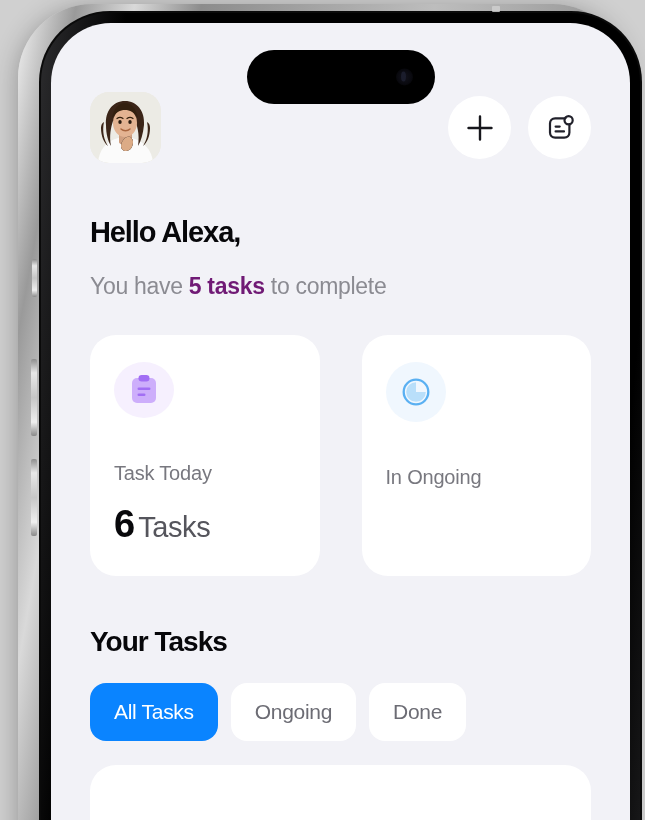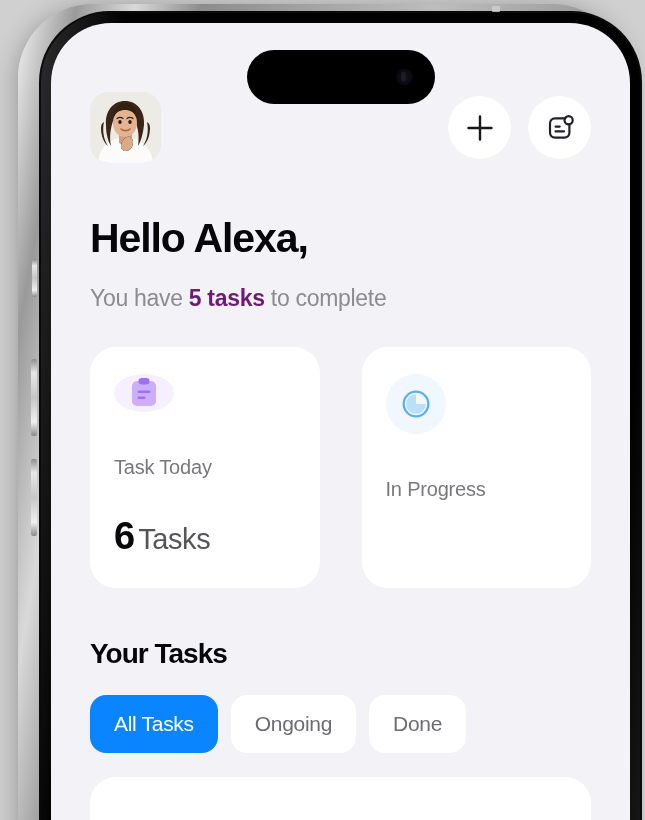--- a/index.html
+++ b/index.html
@@ -147,21 +147,21 @@
     align-items: center;
     justify-content: center;
     border: none;
     padding: 0;
     cursor: pointer;
   }
   .circle-btn svg { display: block; }
 
   .greeting {
     margin-top: 55px;
-    font-size: 41px;
+    font-size: 29px;
     font-weight: 700;
     letter-spacing: -1.1px;
     color: #07070a;
     line-height: 1;
   }
   .subtitle {
     margin-top: 26px;
     font-size: 23px;
     color: #8b8b92;
     letter-spacing: -.3px;
@@ -197,21 +197,21 @@
   }
   .stat-icon.purple { background: #f6f0fe; }
   .stat-icon.blue   { background: #f0f7fe; }
   .stat-label {
     margin-top: 44px;
     font-size: 20px;
     color: #78787f;
     letter-spacing: -.2px;
   }
   .stat-value {
-    margin-top: 36px;
+    margin-top: 18px;
     font-size: 29px;
     color: #55555c;
     letter-spacing: -.4px;
   }
   .stat-value .num {
     font-size: 38px;
     font-weight: 700;
     color: #08080b;
     letter-spacing: -1px;
     margin-right: 4px;
@@ -362,21 +362,21 @@
           <div class="stat-value"><span class="num">6</span><span>Tasks</span></div>
         </div>
 
         <div class="stat-card">
           <div class="stat-icon blue">
             <svg width="32" height="32" viewBox="0 0 32 32" xmlns="http://www.w3.org/2000/svg">
               <circle cx="16" cy="16" r="12.3" stroke="#5ab0f2" stroke-width="2.3" fill="none"></circle>
               <path d="M16 16V6.2A9.8 9.8 0 1 0 25.8 16z" fill="#b9dffa"></path>
             </svg>
           </div>
-          <div class="stat-label">In Progress</div>
+          <div class="stat-label">In Ongoing</div>
         </div>
 
       </div>
 
       <div class="section-title">Your Tasks</div>
 
       <div class="tabs">
         <button class="tab active">All Tasks</button>
         <button class="tab">Ongoing</button>
         <button class="tab">Done</button>

